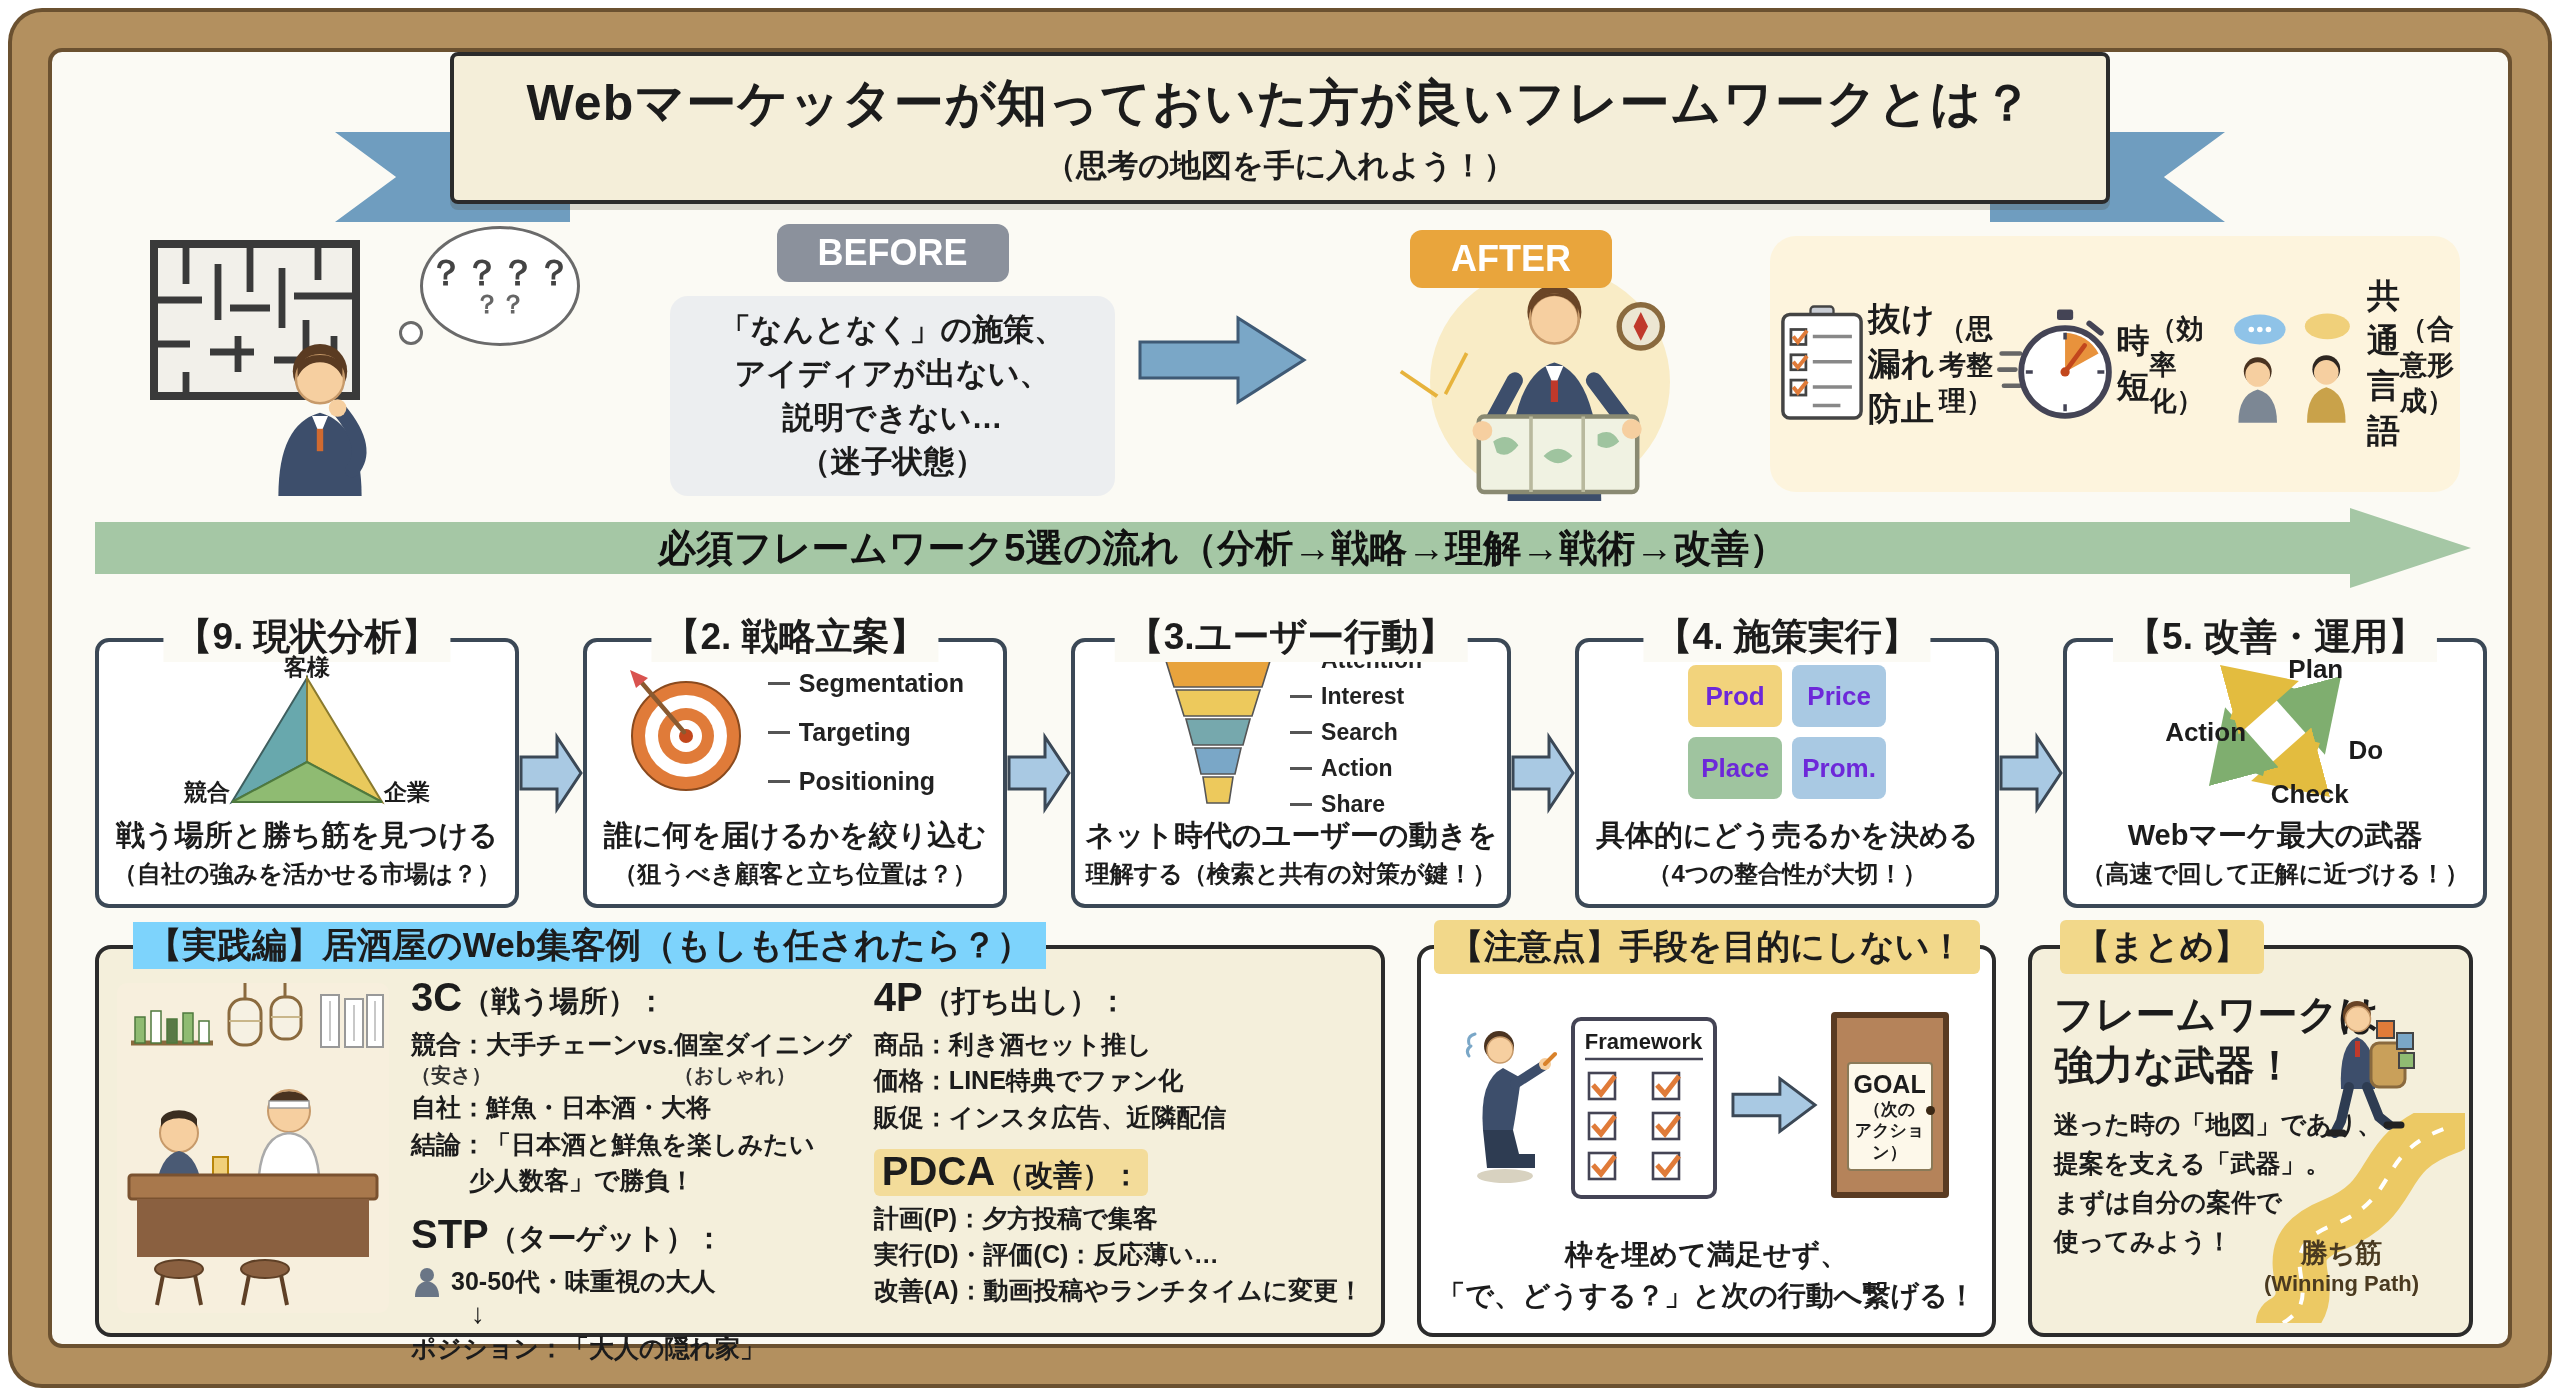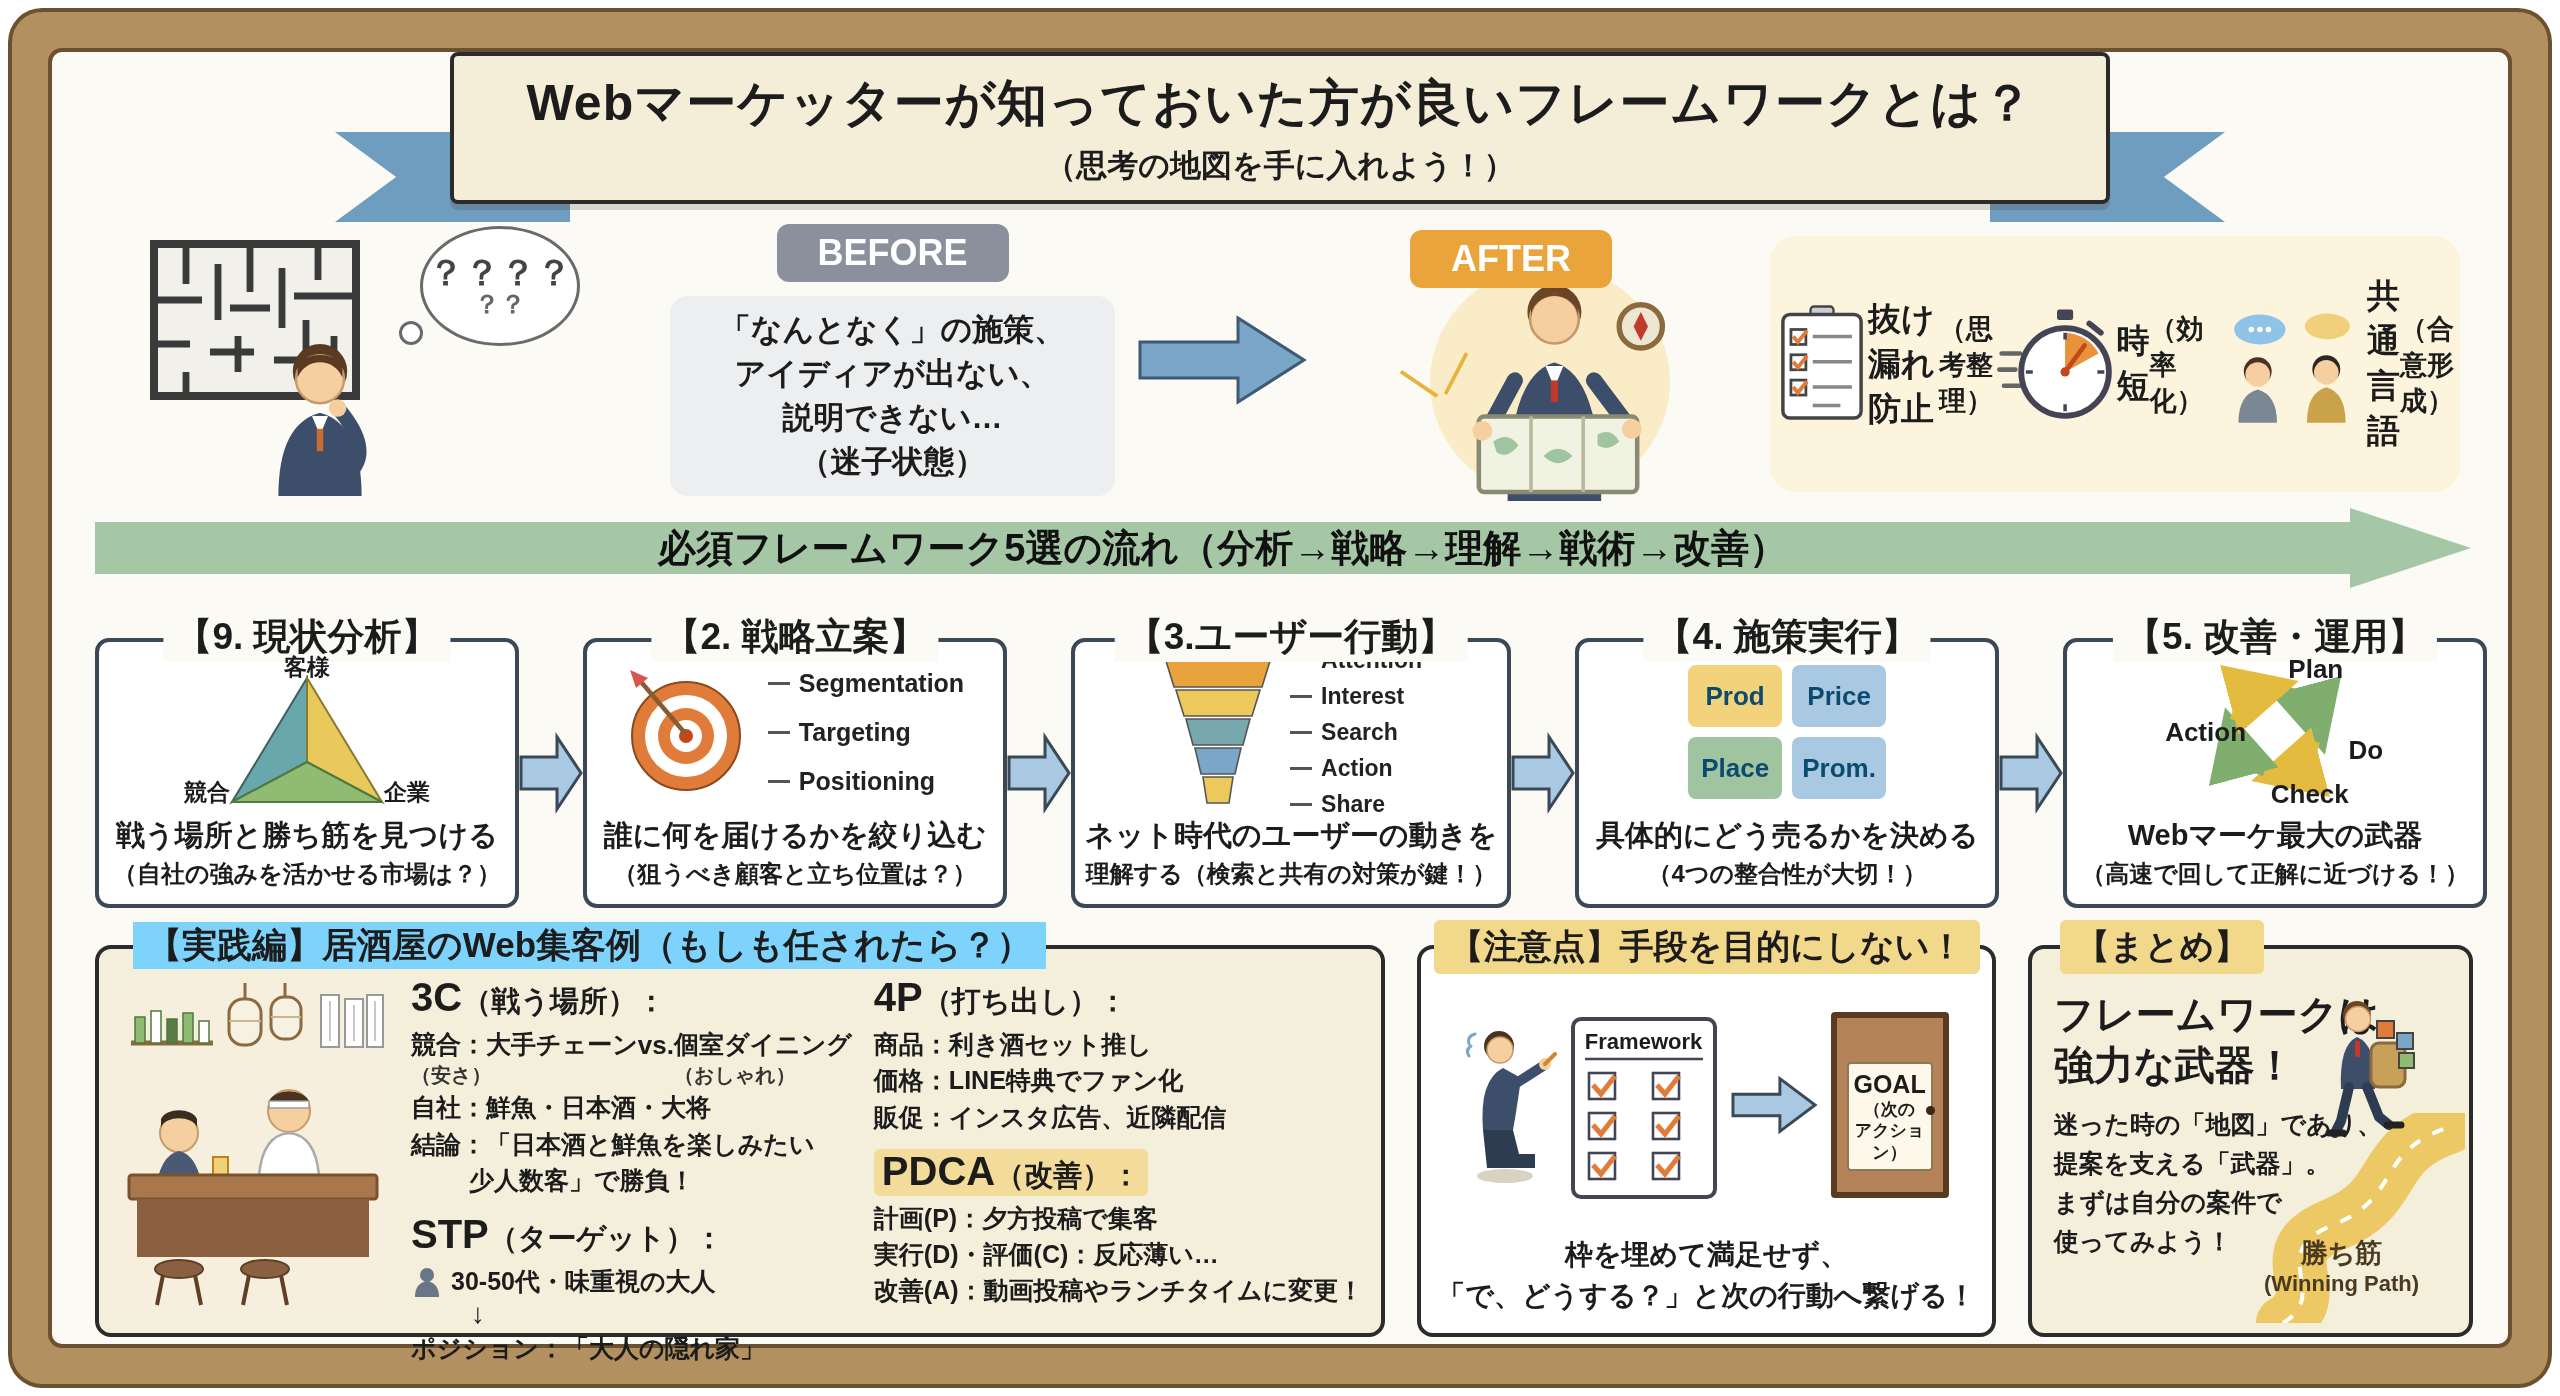--- a/index.html
+++ b/index.html
@@ -82,21 +82,21 @@
   .tri-left { bottom:0; left:2px; }
   .tri-right { bottom:0; right:2px; }
 
   .label-col { display:flex; flex-direction:column; justify-content:center; }
   .lbl-item { display:flex; align-items:center; font-weight:bold; color:#222; white-space:nowrap; }
   .lbl-item .dash { display:inline-block; width:22px; height:3px; background:#555; margin-right:9px; }
   .stp-col { gap:20px; font-size:25px; }
   .aisas-col { gap:9px; font-size:23px; }
 
   .p4-grid { display:grid; grid-template-columns:94px 94px; gap:10px; }
-  .p4-cell { height:62px; border-radius:8px; display:flex; align-items:center; justify-content:center; font-size:26px; font-weight:bold; color:#0c4a6e; }
+  .p4-cell { height:62px; border-radius:8px; display:flex; align-items:center; justify-content:center; font-size:26px; font-weight:bold; color:#6d28d9; }
   .p4-0 { background:#f2d37c; } .p4-1 { background:#a9c9e3; } .p4-2 { background:#9fc49f; } .p4-3 { background:#a9c9e3; }
 
   .pdca-wrap { position:relative; width:220px; height:152px; }
   .pdca-svg { position:absolute; left:10px; top:0; }
   .pdca-lbl { position:absolute; font-size:26px; font-weight:bold; }
   .pdca-plan { top:-2px; left:56%; }
   .pdca-do { top:52%; right:2px; }
   .pdca-check { bottom:-2px; left:48%; }
   .pdca-action { top:40%; left:0; }
 

